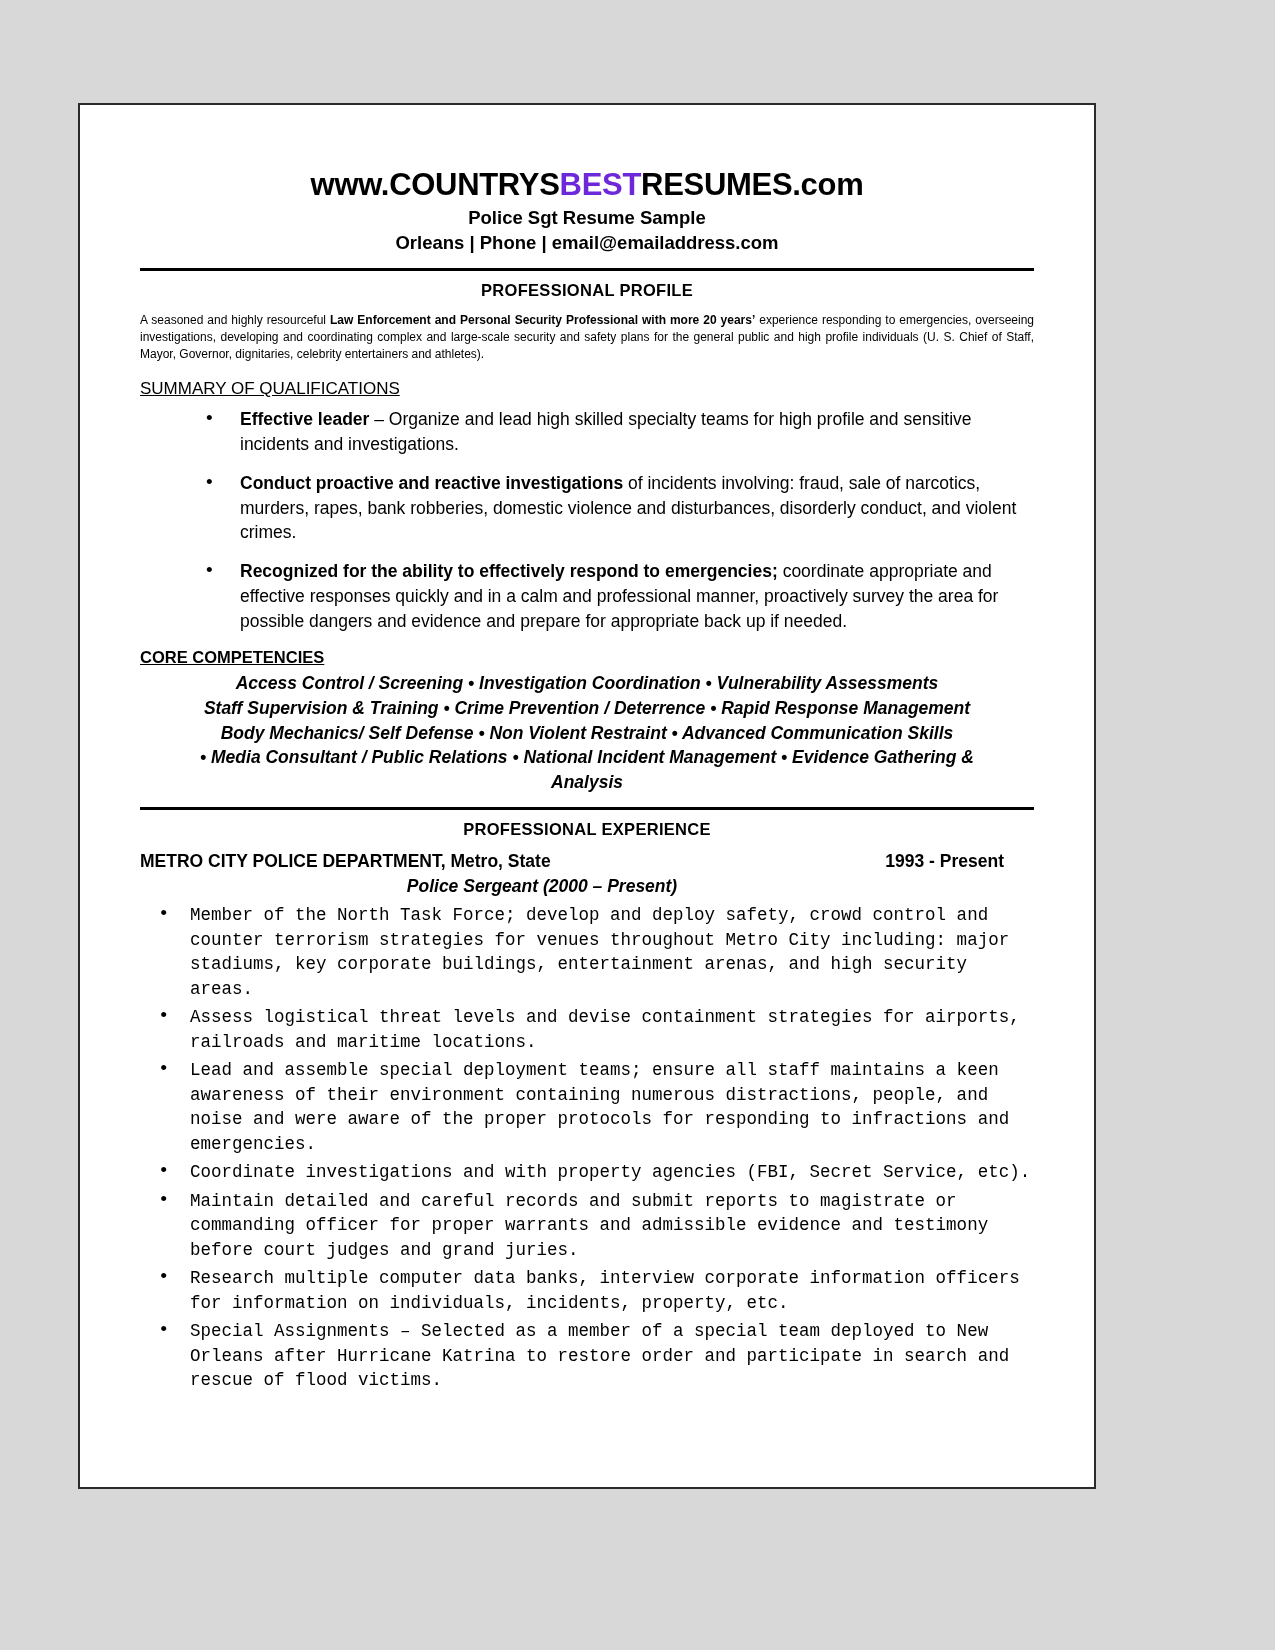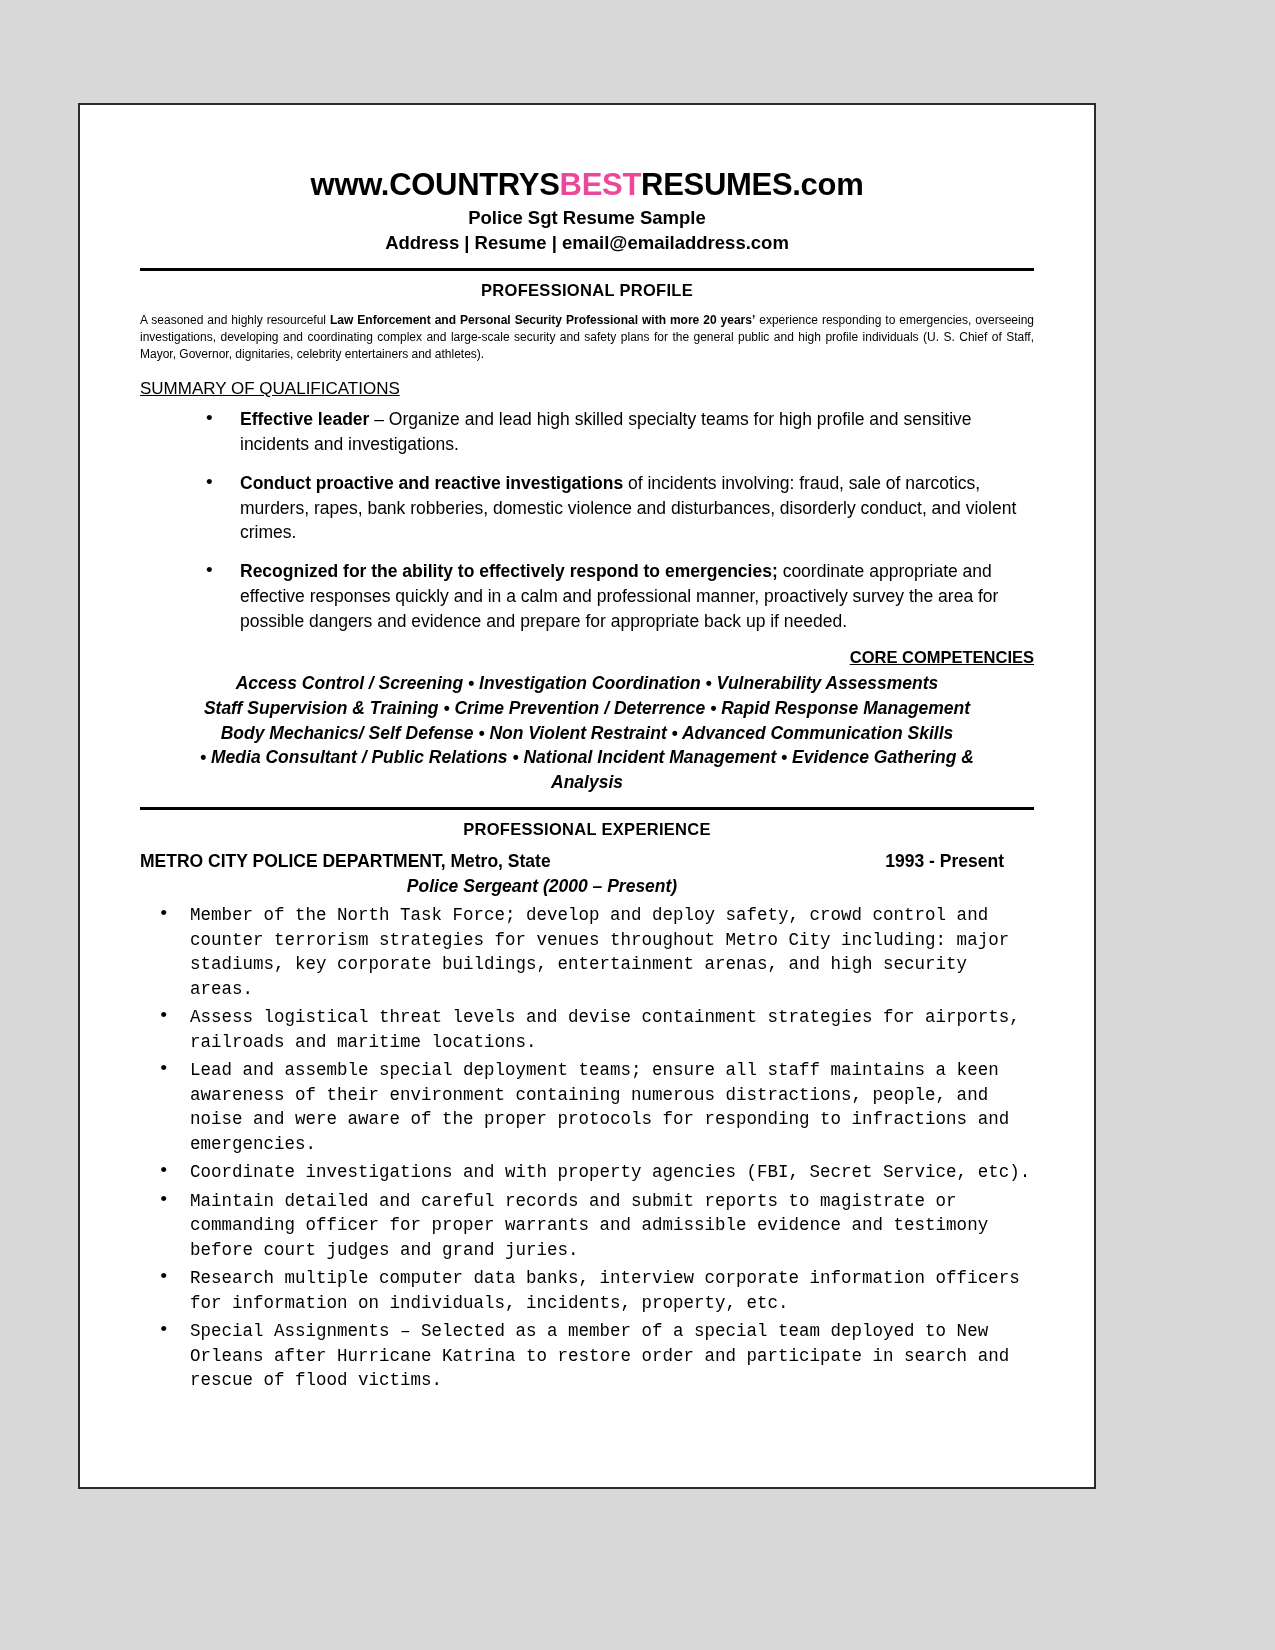--- a/index.html
+++ b/index.html
@@ -26,21 +26,21 @@
   }
   .site-title {
     text-align: center;
     font-size: 31px;
     font-weight: bold;
     letter-spacing: -0.3px;
     margin-top: 22px;
     margin-bottom: 4px;
   }
   .site-title .red {
-    color: #ec4899;
+    color: #6d28d9;
   }
   .sub-title {
     text-align: center;
     font-size: 18.5px;
     font-weight: bold;
     margin-bottom: 3px;
   }
   .contact-line {
     text-align: center;
     font-size: 18.5px;
@@ -85,21 +85,21 @@
     padding-left: 52px;
   }
   ul.qual > li::before {
     content: "\2022";
     position: absolute;
     left: 18px;
     top: -2px;
     font-size: 19px;
   }
   .core-head {
-    text-align: right;
+    text-align: left;
     font-size: 16.5px;
     font-weight: bold;
     text-decoration: underline;
     margin: 8px 0 4px 0;
   }
   .core-lines {
     text-align: center;
     font-size: 17.5px;
     font-style: italic;
     font-weight: bold;
@@ -148,21 +148,21 @@
 </head>
 <body>
 
 <div class="page">
 
   <div class="site-title">
     <span>www.COUNTRYS</span><span class="red">BEST</span><span>RESUMES.com</span>
   </div>
 
   <div class="sub-title">Police Sgt Resume Sample</div>
-  <div class="contact-line">Address | Resume | email@emailaddress.com</div>
+  <div class="contact-line">Orleans | Phone | email@emailaddress.com</div>
 
   <hr class="rule">
 
   <div class="section-head">PROFESSIONAL PROFILE</div>
 
   <p class="para"><span>A seasoned and highly resourceful </span><b>Law Enforcement and Personal Security Professional with more 20 years’</b><span> experience responding to emergencies, overseeing investigations, developing and coordinating complex and large-scale security and safety plans for the general public and high profile individuals (U. S. Chief of Staff, Mayor, Governor, dignitaries, celebrity entertainers and athletes).</span></p>
 
   <div class="sub-head">SUMMARY OF QUALIFICATIONS</div>
 
   <ul class="qual">

